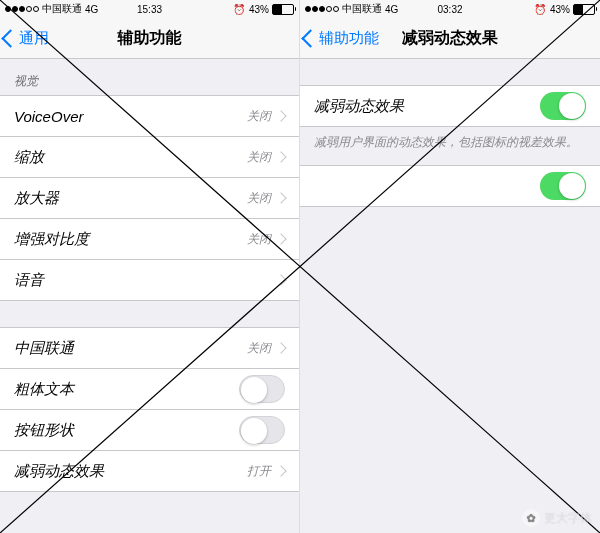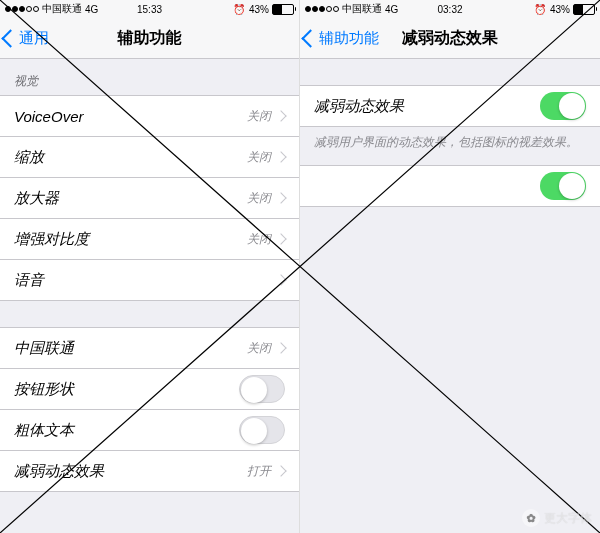--- a/index.html
+++ b/index.html
@@ -222,28 +222,28 @@
 
       <div class="group-gap"></div>
 
       <div class="cell group-first">
         <span class="cell-label">中国联通</span>
         <span class="cell-spacer"></span>
         <span class="cell-value">关闭</span>
         <span class="chevron-right"></span>
       </div>
       <div class="cell">
-        <span class="cell-label">按钮形状</span>
+        <span class="cell-label">粗体文本</span>
         <span class="cell-spacer"></span>
         <span class="switch off">
             <span class="knob"></span>
           </span>
       </div>
       <div class="cell">
-        <span class="cell-label">粗体文本</span>
+        <span class="cell-label">按钮形状</span>
         <span class="cell-spacer"></span>
         <span class="switch off">
             <span class="knob"></span>
           </span>
       </div>
       <div class="cell">
         <span class="cell-label">减弱动态效果</span>
         <span class="cell-spacer"></span>
         <span class="cell-value">打开</span>
         <span class="chevron-right"></span>

